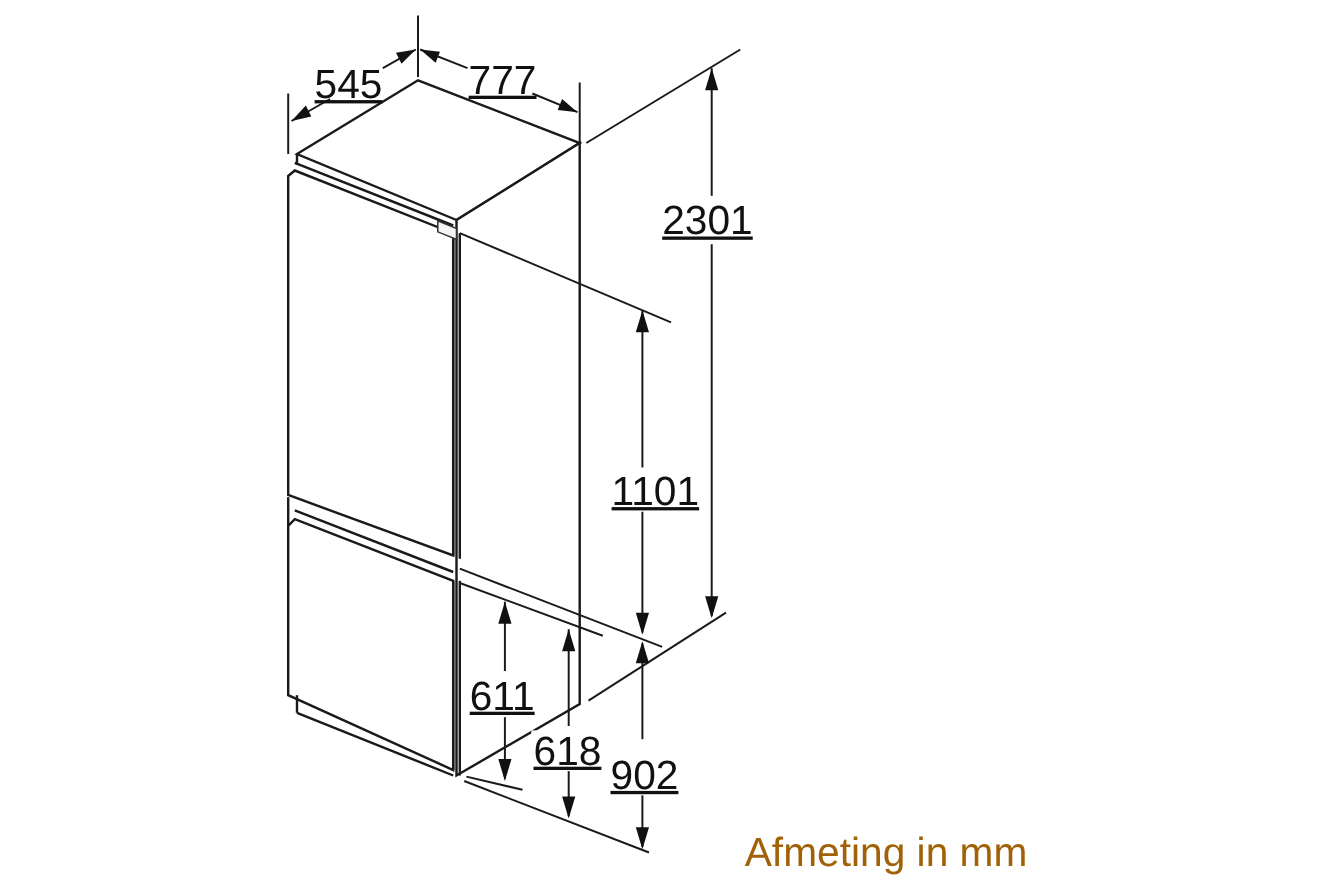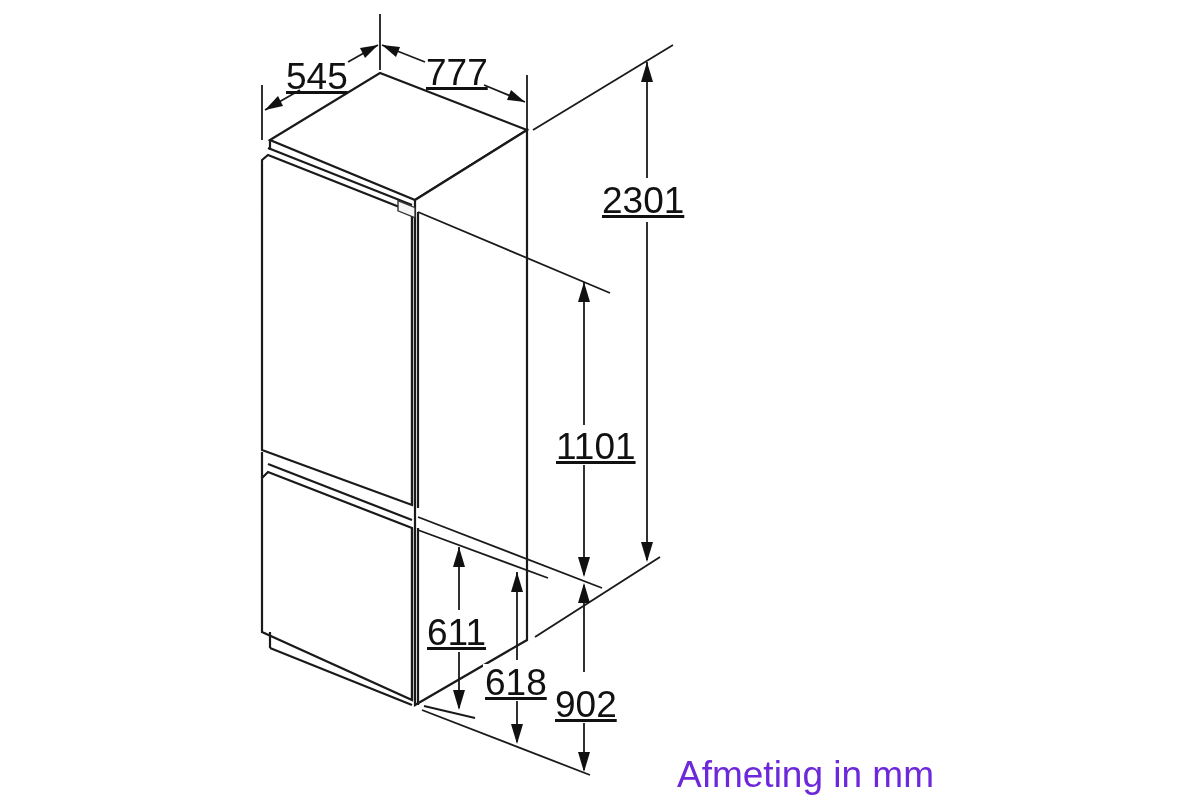--- a/index.html
+++ b/index.html
@@ -10,21 +10,21 @@
     .face { fill: #ffffff; stroke: #1a1a1a; stroke-width: 2.2; stroke-linejoin: miter; }
     .hinge { fill: #f4f4f4; stroke: #333; stroke-width: 1.4; }
     .arrow { fill: #111; stroke: none; }
     .dim-label {
       position: absolute; font-size: 37px; color: #111; line-height: 1;
       background: #ffffff; padding: 0 2px; white-space: nowrap;
       font-family: "Liberation Sans", sans-serif;
       text-decoration: underline;
     }
     .caption {
-      position: absolute; left: 677px; top: 756px; font-size: 37px; color: #6d28d9; line-height: 1;
+      position: absolute; left: 677px; top: 756px; font-size: 37px; color: #a16207; line-height: 1;
       font-family: "Liberation Sans", sans-serif;
     }
   </style>
 </head>
 <body>
 
 <svg id="drawing" viewBox="0 0 1200 808" xmlns="http://www.w3.org/2000/svg">
 
   <g>
 

